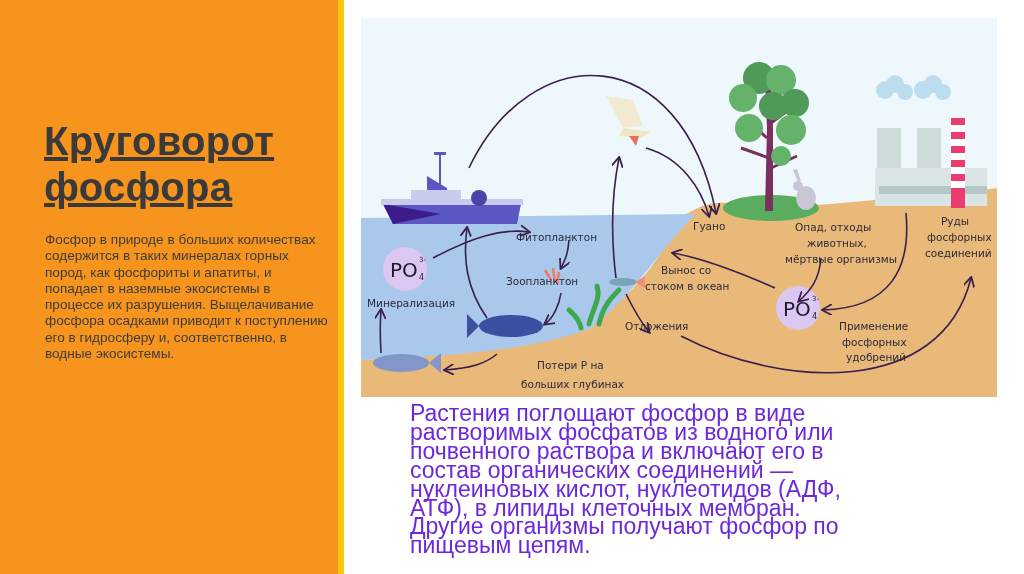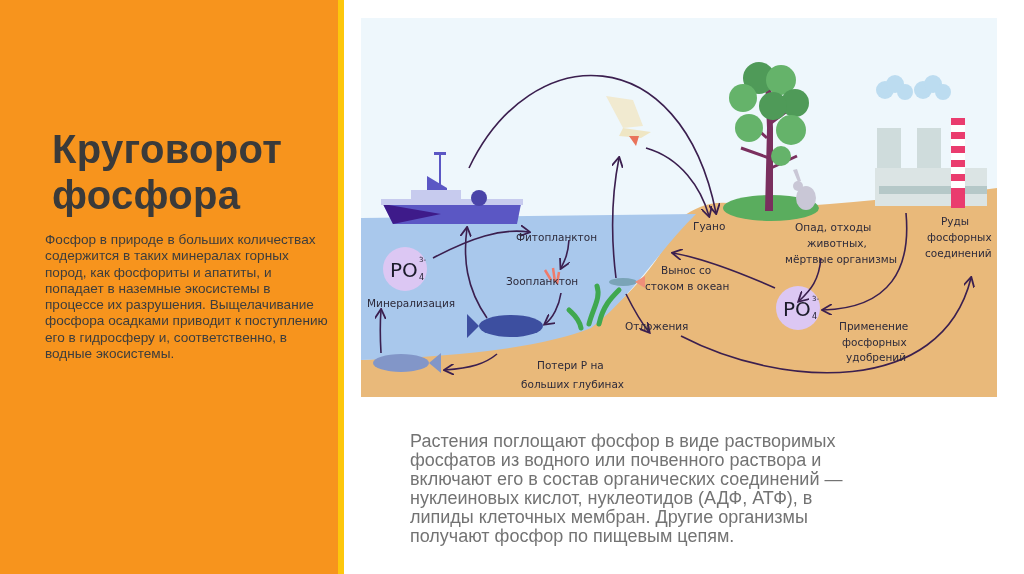--- a/index.html
+++ b/index.html
@@ -1,24 +1,24 @@
 <!DOCTYPE html>
 <html><head>
 <meta charset="utf-8">
 <style>
   html, body { margin:0; padding:0; }
   body { width:1024px; height:574px; position:relative; overflow:hidden; background:#ffffff; font-family:"Liberation Sans", sans-serif; }
   .side-panel { position:absolute; left:0; top:0; width:338px; height:574px; background:#f7941d; }
   .side-stripe { position:absolute; left:338px; top:0; width:6px; height:574px; background:#fdc70c; }
-  .slide-title { position:absolute; left:44px; top:118px; width:280px; font-size:40px; font-weight:bold; line-height:46px; color:#3a3a3a; margin:8px; letter-spacing:0.3px; }
+  .slide-title { position:absolute; left:44px; top:118px; width:280px; font-size:40px; font-weight:bold; line-height:46px; color:#3a3a3a; margin:0; letter-spacing:0.3px;text-decoration:underline; }
   .side-text { position:absolute; left:45px; top:232px; width:285px; font-size:13.6px; line-height:16.3px; color:#3d3d3d; }
   .diagram { position:absolute; left:361px; top:18px; width:636px; height:379px; }
   .diagram svg { display:block; }
   .dlabel { font-family:"DejaVu Sans", sans-serif; font-size:10.5px; fill:#2d2a3a; }
-  .main-text { position:absolute; left:410px; top:432px; width:470px; font-size:18px; line-height:18.9px; color:#737373; }
+  .main-text { position:absolute; left:410px; top:404px; width:470px; font-size:23px; line-height:18.9px; color:#6d28d9; }
 </style>
 </head>
 <body>
 
 <div class="side-panel"></div>
 <div class="side-stripe"></div>
 
 <h1 class="slide-title">Круговорот фосфора</h1>
 <div class="side-text">Фосфор в природе в больших количествах содержится в таких минералах горных пород, как фосфориты и апатиты, и попадает в наземные экосистемы в процессе их разрушения. Выщелачивание фосфора осадками приводит к поступлению его в гидросферу и, соответственно, в водные экосистемы.</div>
 

